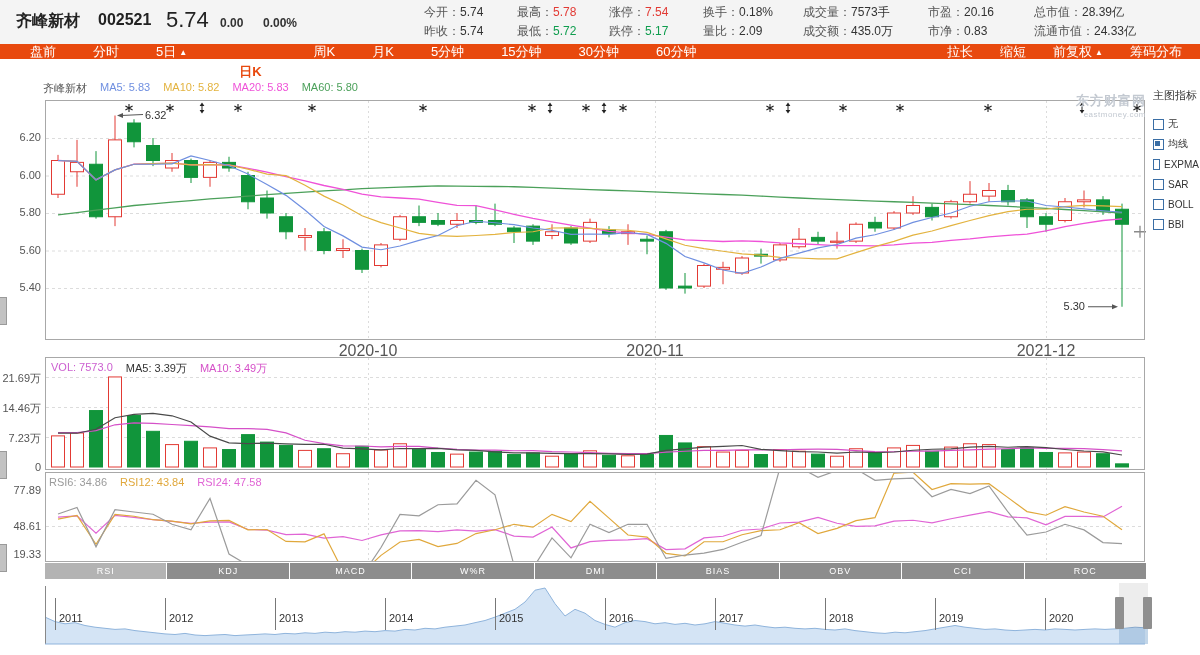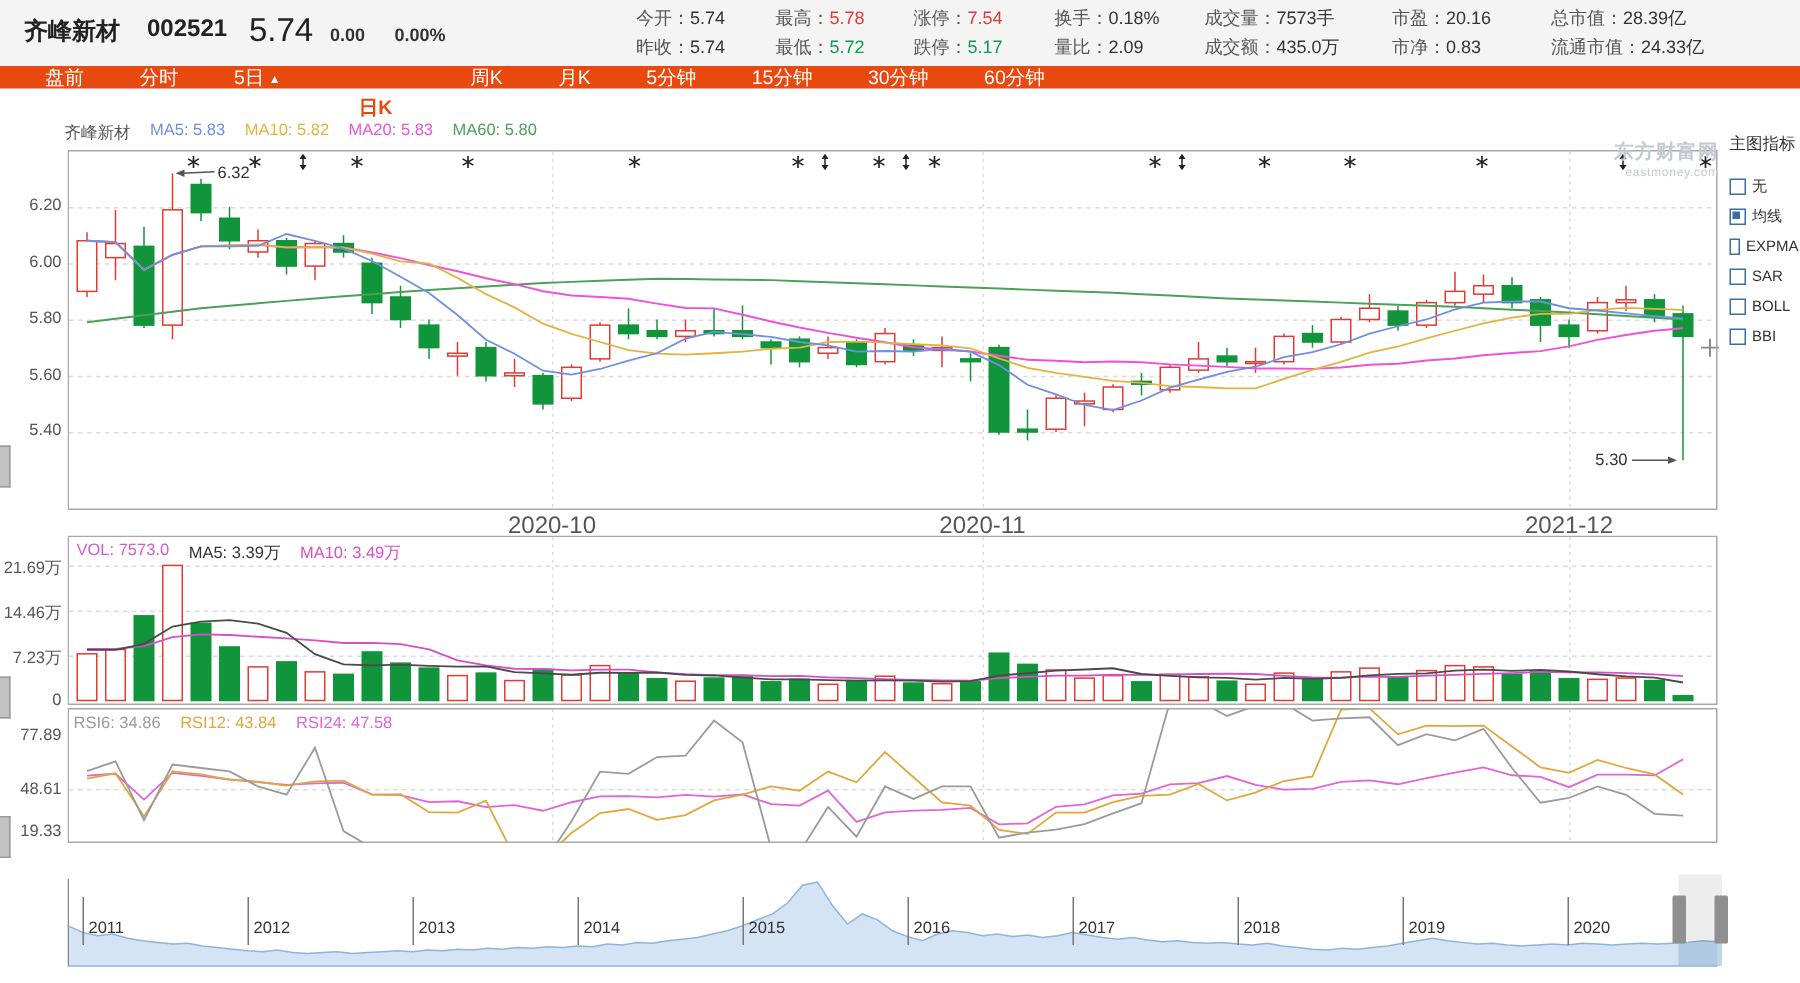--- a/index.html
+++ b/index.html
@@ -103,20 +103,26 @@
         <div class="tb-item"><span>盘前</span></div>
         <div class="tb-item"><span>分时</span></div>
         <div class="tb-item"><span>5日</span><span class="tb-arrow">▲</span></div>
         <div class="tb-item active"><span>日K</span></div>
         <div class="tb-item"><span>周K</span></div>
         <div class="tb-item"><span>月K</span></div>
         <div class="tb-item"><span>5分钟</span></div>
         <div class="tb-item"><span>15分钟</span></div>
         <div class="tb-item"><span>30分钟</span></div>
         <div class="tb-item"><span>60分钟</span></div>
+      </div>
+    <div class="tb-right" id="tb-right">
+        <div class="tb-item"><span>拉长</span></div>
+        <div class="tb-item"><span>缩短</span></div>
+        <div class="tb-item"><span>前复权</span><span class="tb-arrow">▲</span></div>
+        <div class="tb-item"><span>筹码分布</span></div>
       </div>
   </div>
 
   <div class="main-legend">
     <span class="lg-name">齐峰新材</span>
     <span id="lg-ma5" style="color: rgb(111, 143, 224);">MA5: 5.83</span>
     <span id="lg-ma10" style="color: rgb(227, 179, 63);">MA10: 5.82</span>
     <span id="lg-ma20" style="color: rgb(239, 82, 216);">MA20: 5.83</span>
     <span id="lg-ma60" style="color: rgb(75, 160, 90);">MA60: 5.80</span>
   </div>
@@ -438,20 +444,31 @@
         <polyline points="13,42.04492166666657 32,35.52484590909094 51,74.83158833333329 70,37.714208608247404 89,39.995755000000045 108,42.25402030612244 127,52.290755000000004 146,57.75519944444445 165,26.45343615942031 184,82.03672274193552 203,93.2740883333333 222,91.41120954545454 241,95.55094018518518 260,92.83809542553193 279,103.929755 298,103.929755 317,103.929755 336,75.51464388888883 355,42.45475500000003 374,43.85300990196078 393,32.730527727272715 412,31.799088333333415 431,8.38004071428567 450,22.889668043478117 469,93.27408833333365 488,96.20146928571451 507,65.95186611111122 526,85.82257318181824 545,52.290755000000004 564,60.598187432432404 583,52.290755000000004 602,52.290755000000004 621,86.44353277777776 640,83.02825499999994 659,81.1463672448981 678,77.4396186363638 697,70.22096333333346 716,63.46802772727275 735,-4.266245000000087 754,-4.79317357142866 773,5.280460882352646 792,-1.4998700000001755 811,-3.0367450000001384 830,8.380040714285862 849,6.8527115217392325 868,6.184505000000122 887,24.73299637931037 906,17.399538783783793 925,21.553255 944,13.868879999999896 963,39.99575499999985 982,63.13928441176467 1001,59.97513000000002 1020,52.290755000000004 1039,57.87939136363643 1058,70.56710635135141 1077,71.70391289473687" fill="none" stroke="#9b9b9b" stroke-width="1.2"></polyline>
       </g>
       <rect x="0.5" y="0.5" width="1099" height="89" fill="none" stroke="#a8a8a8"></rect>
     </svg>
   <div id="rsi-yticks">
       <div class="ytick" style="top: 484px;">77.89</div>
       <div class="ytick" style="top: 520px;">48.61</div>
       <div class="ytick" style="top: 548px;">19.33</div>
     </div>
 
+  <div id="ind-tabs">
+      <div class="ind-tab active">RSI</div>
+      <div class="ind-tab">KDJ</div>
+      <div class="ind-tab">MACD</div>
+      <div class="ind-tab">W%R</div>
+      <div class="ind-tab">DMI</div>
+      <div class="ind-tab">BIAS</div>
+      <div class="ind-tab">OBV</div>
+      <div class="ind-tab">CCI</div>
+      <div class="ind-tab">ROC</div>
+    </div>
 
   <svg id="svg-nav" width="1110" height="64">
       <path d="M0,62 L0,35.1 L10,39.6 L20,41.8 L30,40.7 L40,43.5 L50,45.2 L60,46.3 L70,47.4 L80,46.9 L90,48.6 L100,49.7 L110,50.8 L120,51.9 L130,52.5 L140,51.4 L150,53.0 L160,53.6 L170,53.0 L180,52.5 L190,53.6 L200,53.0 L210,52.5 L220,51.9 L230,52.5 L240,51.4 L250,51.9 L260,50.8 L270,51.4 L280,50.2 L290,50.8 L300,49.7 L310,50.2 L320,49.1 L330,49.7 L340,48.6 L350,49.1 L360,47.4 L370,48.0 L380,46.3 L390,46.9 L400,45.2 L410,44.1 L420,43.0 L430,40.7 L440,38.5 L450,35.1 L460,31.2 L470,27.3 L480,20.0 L490,8.2 L500,6.0 L510,21.7 L520,34.0 L530,27.3 L540,31.2 L550,38.5 L560,42.4 L570,45.2 L580,40.7 L590,38.5 L600,39.6 L610,41.8 L620,40.7 L630,42.4 L640,41.3 L650,43.0 L660,41.8 L670,39.6 L680,41.3 L690,43.0 L700,44.1 L710,43.0 L720,44.6 L730,45.8 L740,45.2 L750,46.3 L760,46.9 L770,46.3 L780,47.4 L790,48.0 L800,46.9 L810,48.6 L820,49.7 L830,50.8 L840,51.4 L850,50.2 L860,50.8 L870,49.7 L880,48.6 L890,46.9 L900,45.2 L910,43.5 L920,45.2 L930,46.3 L940,47.4 L950,46.9 L960,48.0 L970,48.6 L980,48.0 L990,47.4 L1000,48.0 L1010,46.9 L1020,47.4 L1030,48.0 L1040,47.4 L1050,46.9 L1060,47.4 L1070,46.9 L1080,46.3 L1090,45.2 L1100,45.8 L1100,62 Z" fill="#d4e4f5" stroke="none"></path>
       <polyline points="0,35.1 10,39.6 20,41.8 30,40.7 40,43.5 50,45.2 60,46.3 70,47.4 80,46.9 90,48.6 100,49.7 110,50.8 120,51.9 130,52.5 140,51.4 150,53.0 160,53.6 170,53.0 180,52.5 190,53.6 200,53.0 210,52.5 220,51.9 230,52.5 240,51.4 250,51.9 260,50.8 270,51.4 280,50.2 290,50.8 300,49.7 310,50.2 320,49.1 330,49.7 340,48.6 350,49.1 360,47.4 370,48.0 380,46.3 390,46.9 400,45.2 410,44.1 420,43.0 430,40.7 440,38.5 450,35.1 460,31.2 470,27.3 480,20.0 490,8.2 500,6.0 510,21.7 520,34.0 530,27.3 540,31.2 550,38.5 560,42.4 570,45.2 580,40.7 590,38.5 600,39.6 610,41.8 620,40.7 630,42.4 640,41.3 650,43.0 660,41.8 670,39.6 680,41.3 690,43.0 700,44.1 710,43.0 720,44.6 730,45.8 740,45.2 750,46.3 760,46.9 770,46.3 780,47.4 790,48.0 800,46.9 810,48.6 820,49.7 830,50.8 840,51.4 850,50.2 860,50.8 870,49.7 880,48.6 890,46.9 900,45.2 910,43.5 920,45.2 930,46.3 940,47.4 950,46.9 960,48.0 970,48.6 980,48.0 990,47.4 1000,48.0 1010,46.9 1020,47.4 1030,48.0 1040,47.4 1050,46.9 1060,47.4 1070,46.9 1080,46.3 1090,45.2 1100,45.8" fill="none" stroke="#8fb4dc" stroke-width="1"></polyline>
       <line x1="10.5" y1="16" x2="10.5" y2="48" stroke="#777" stroke-width="1"></line>
       <text x="14" y="40" font-size="11" fill="#333">2011</text>
       <line x1="120.5" y1="16" x2="120.5" y2="48" stroke="#777" stroke-width="1"></line>
       <text x="124" y="40" font-size="11" fill="#333">2012</text>
       <line x1="230.5" y1="16" x2="230.5" y2="48" stroke="#777" stroke-width="1"></line>
       <text x="234" y="40" font-size="11" fill="#333">2013</text>

